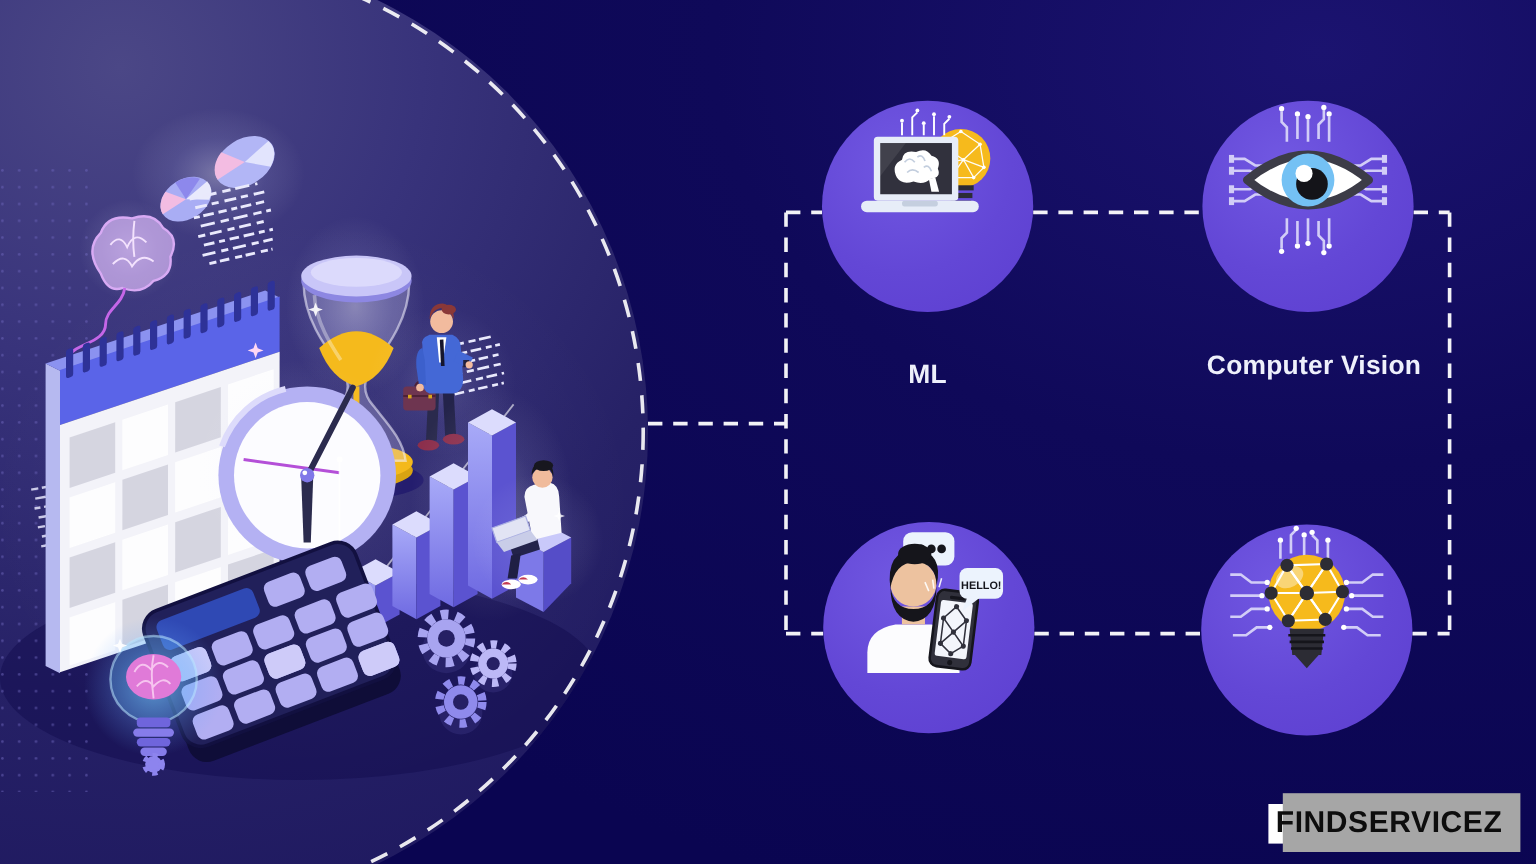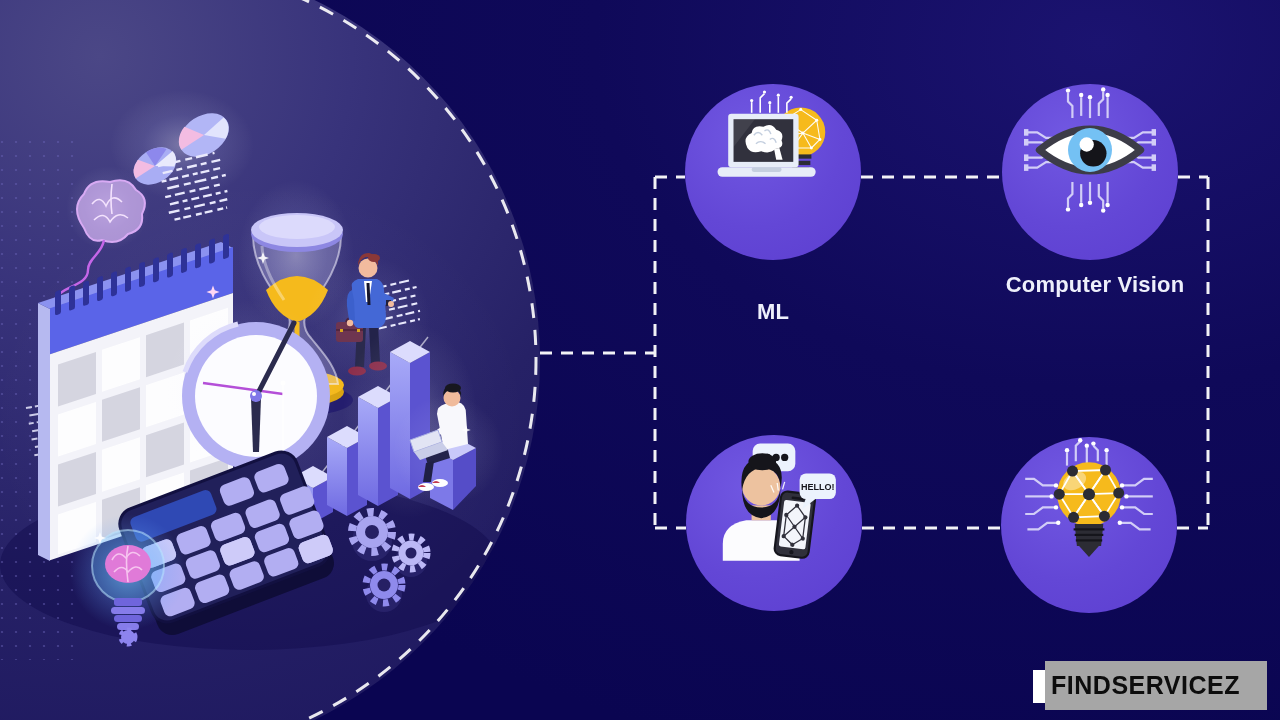--- a/index.html
+++ b/index.html
@@ -6,21 +6,21 @@
   body{width:1280px;height:720px;overflow:hidden;font-family:"Liberation Sans",sans-serif;}
   .stage{position:relative;width:1280px;height:720px;
     background:radial-gradient(1100px 750px at 86% 6%, #1b1370 0%, #0f0959 46%, #0a0551 100%);}
   svg{display:block}
   #scene{position:absolute;left:0;top:0;}
   .node{position:absolute;width:176px;height:176px;border-radius:50%;
     background:radial-gradient(circle at 38% 30%, #7158e2 0%, #6347d6 55%, #5c3ed0 100%);
     display:flex;align-items:flex-start;justify-content:center;}
   .node-label{position:absolute;width:260px;transform:translateX(-50%);
     text-align:center;color:#eef0fb;font-size:22px;font-weight:600;letter-spacing:.2px;}
-  .wm{position:absolute;right:22px;bottom:17px;background:#ffffff;padding:2px 18px 4px;z-index:5;}
+  .wm{position:absolute;right:22px;bottom:17px;background:#ffffff;padding:2px 6px 4px;z-index:5;}
   .wm::before{content:"";position:absolute;left:12px;top:-9px;right:-9px;bottom:-7px;background:#a6a6a6;z-index:-1;}
   .wm span{font-weight:bold;font-size:25px;line-height:1.1;color:#0d0d0d;letter-spacing:.5px;
     font-family:"Liberation Sans",sans-serif;}
 </style>
 </head>
 <body>
 
 <div class="stage">
 
 <svg id="scene" width="1280" height="720" viewBox="0 0 1280 720">
@@ -522,18 +522,18 @@
       <g stroke="#15151b" stroke-width="2">
         <path d="M46,84 H74"></path>
           <path d="M47,89 H73"></path>
           <path d="M48,94 H72"></path>
       </g>
       <polygon points="51,99 69,99 60,109" fill="#2c2c34"></polygon>
     </svg>
   </div>
 
   <div class="node-label" style="left:773px;top:286px;margin-top:13px;">ML</div>
-  <div class="node-label" style="left:1095px;top:272px;">Computer Vision</div>
+  <div class="node-label" style="left:1095px;top:292px;">Computer Vision</div>
 
   <div class="wm">
     <span>FINDSERVICEZ</span>
   </div>
 </div>
 
 </body></html>

